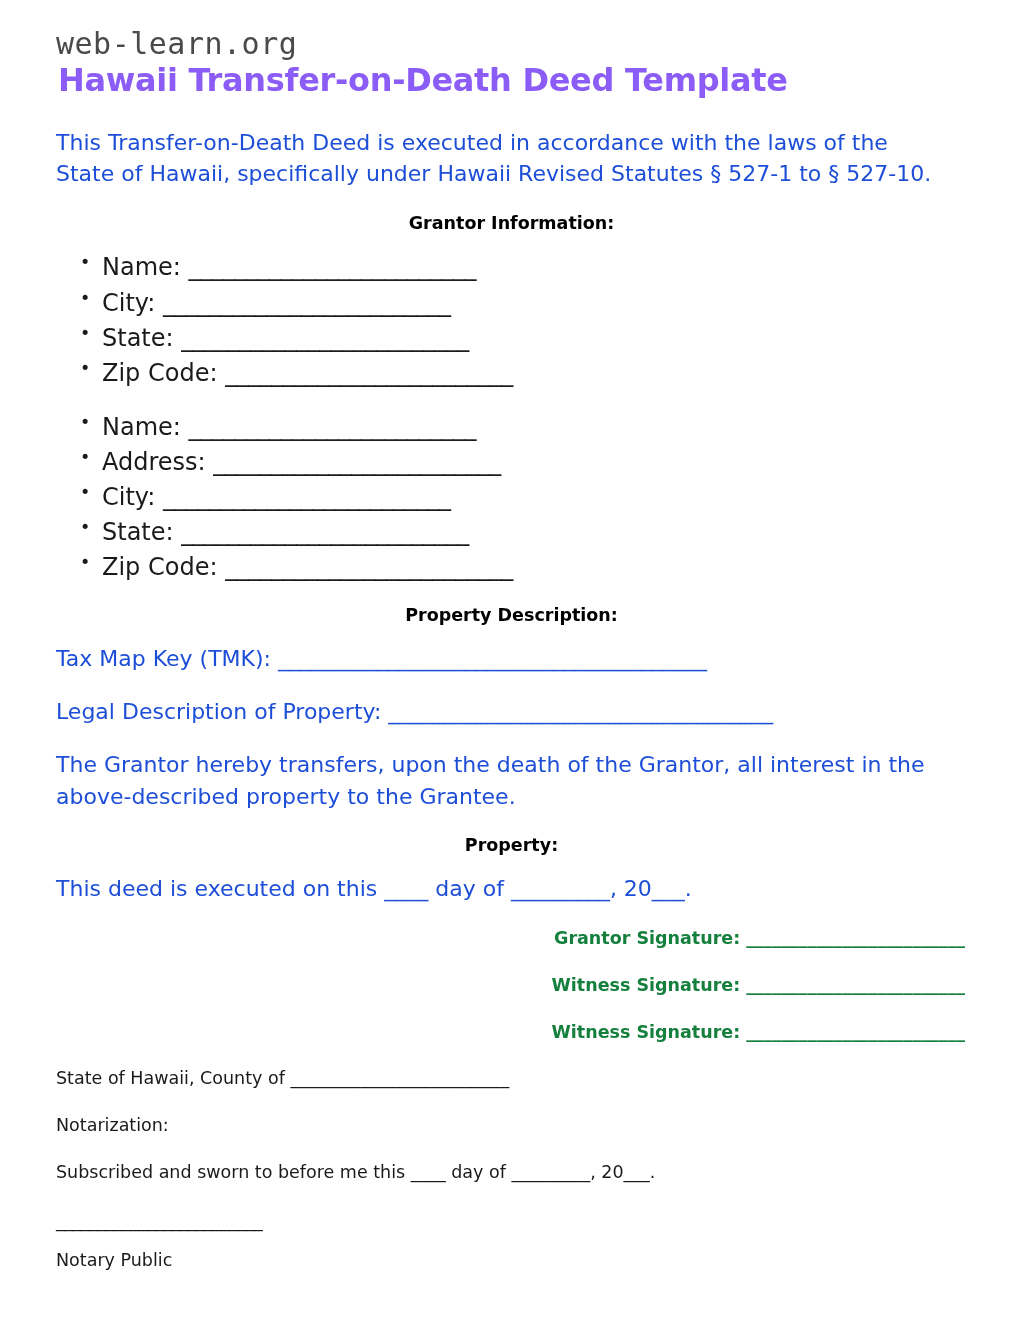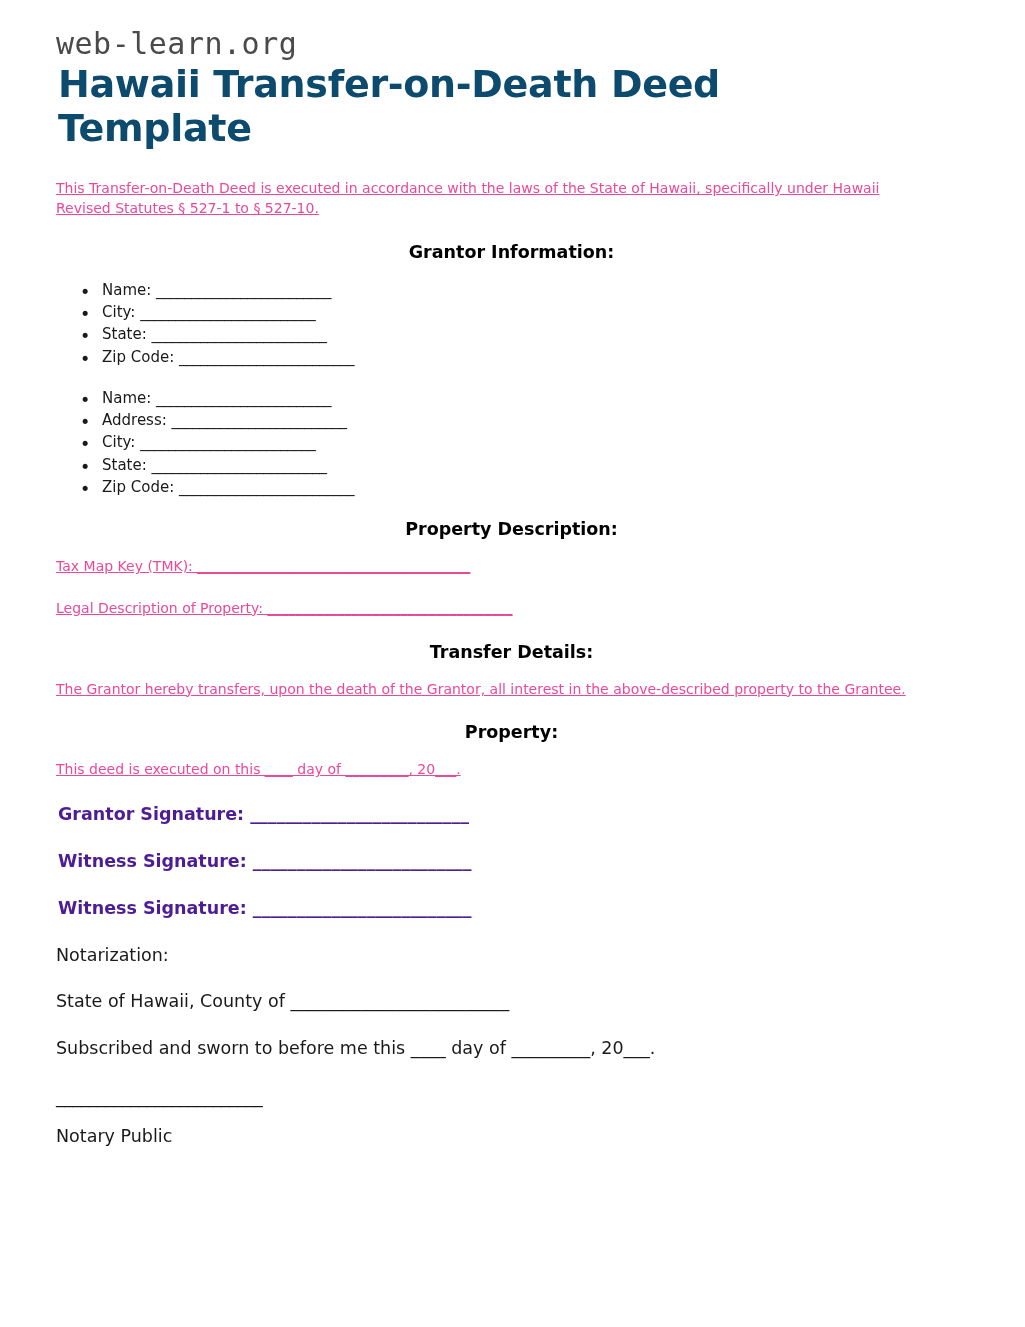--- a/index.html
+++ b/index.html
@@ -28,53 +28,52 @@
     font-size: 30px;
     color: #4a4a4a;
     letter-spacing: 0.5px;
     line-height: 1.05;
     margin: 0 0 2px 0;
     padding-left: 0px;
     white-space: nowrap;
   }
   h1.doc-title {
     font-family: "DejaVu Sans", "Liberation Sans", sans-serif;
-    font-size: 38px;
+    font-size: 32px;
     font-weight: bold;
     line-height: 1.18;
     letter-spacing: -0.3px;
     margin: 0 0 28px 0;
     padding-left: 2px;
     max-width: 760px;
-    color: #0c4a6e;
+    color: #8b5cf6;
   }
   p.body-text {
-    font-size: 14px;
+    font-size: 22px;
     line-height: 1.42;
     margin: 0 0 22px 0;
     max-width: 880px;
-    color: #ec4899;
-    text-decoration: underline;
+    color: #1d4ed8;
   }
   h2.section-heading {
     font-size: 17.5px;
     font-weight: bold;
     line-height: 1.3;
     margin: 0 0 16px 2px;
     color: #000000;
     text-align: center;
   }
   ul.field-list {
     list-style: none;
     margin: 0 0 20px 0;
     padding: 0 0 0 46px;
   }
   ul.field-list li {
     position: relative;
-    font-size: 15px;
+    font-size: 24px;
     line-height: 1.42;
     margin: 0 0 1px 0;
     color: #1a1a1a;
     white-space: nowrap;
   }
   ul.field-list li::before {
     content: "\2022";
     position: absolute;
     left: -22px;
     top: 0;
@@ -82,22 +81,23 @@
     color: #1a1a1a;
   }
   .blank {
     letter-spacing: -0.5px;
   }
   p.sig-line {
     font-size: 17.5px;
     font-weight: bold;
     line-height: 1.42;
     margin: 0 0 22px 2px;
-    color: #4c1d95;
+    color: #15803d;
     white-space: nowrap;
+    text-align: right;
   }
   p.notary-text {
     font-size: 17.5px;
     line-height: 1.42;
     margin: 0 0 22px 0;
     color: #1a1a1a;
   }
   p.notary-rule {
     font-size: 17.5px;
     line-height: 1.42;
@@ -163,29 +163,28 @@
     <li>
       <span>Zip Code:</span>
       <span class="blank">_________________________</span>
     </li>
   </ul>
 
   <h2 class="section-heading">Property Description:</h2>
   <p class="body-text">Tax Map Key (TMK): _______________________________________</p>
   <p class="body-text">Legal Description of Property: ___________________________________</p>
 
-  <h2 class="section-heading">Transfer Details:</h2>
   <p class="body-text">The Grantor hereby transfers, upon the death of the Grantor, all interest in the above-described property to the Grantee.</p>
 
   <h2 class="section-heading">Property:</h2>
   <p class="body-text">This deed is executed on this ____ day of _________, 20___.</p>
 
   <p class="sig-line">Grantor Signature: _________________________</p>
   <p class="sig-line">Witness Signature: _________________________</p>
   <p class="sig-line">Witness Signature: _________________________</p>
 
+  <p class="notary-text">State of Hawaii, County of _________________________</p>
   <p class="notary-text">Notarization:</p>
-  <p class="notary-text">State of Hawaii, County of _________________________</p>
   <p class="notary-text">Subscribed and sworn to before me this ____ day of _________, 20___.</p>
   <p class="notary-rule">_________________________</p>
   <p class="notary-label">Notary Public</p>
 
 </div>
 
 </body></html>

